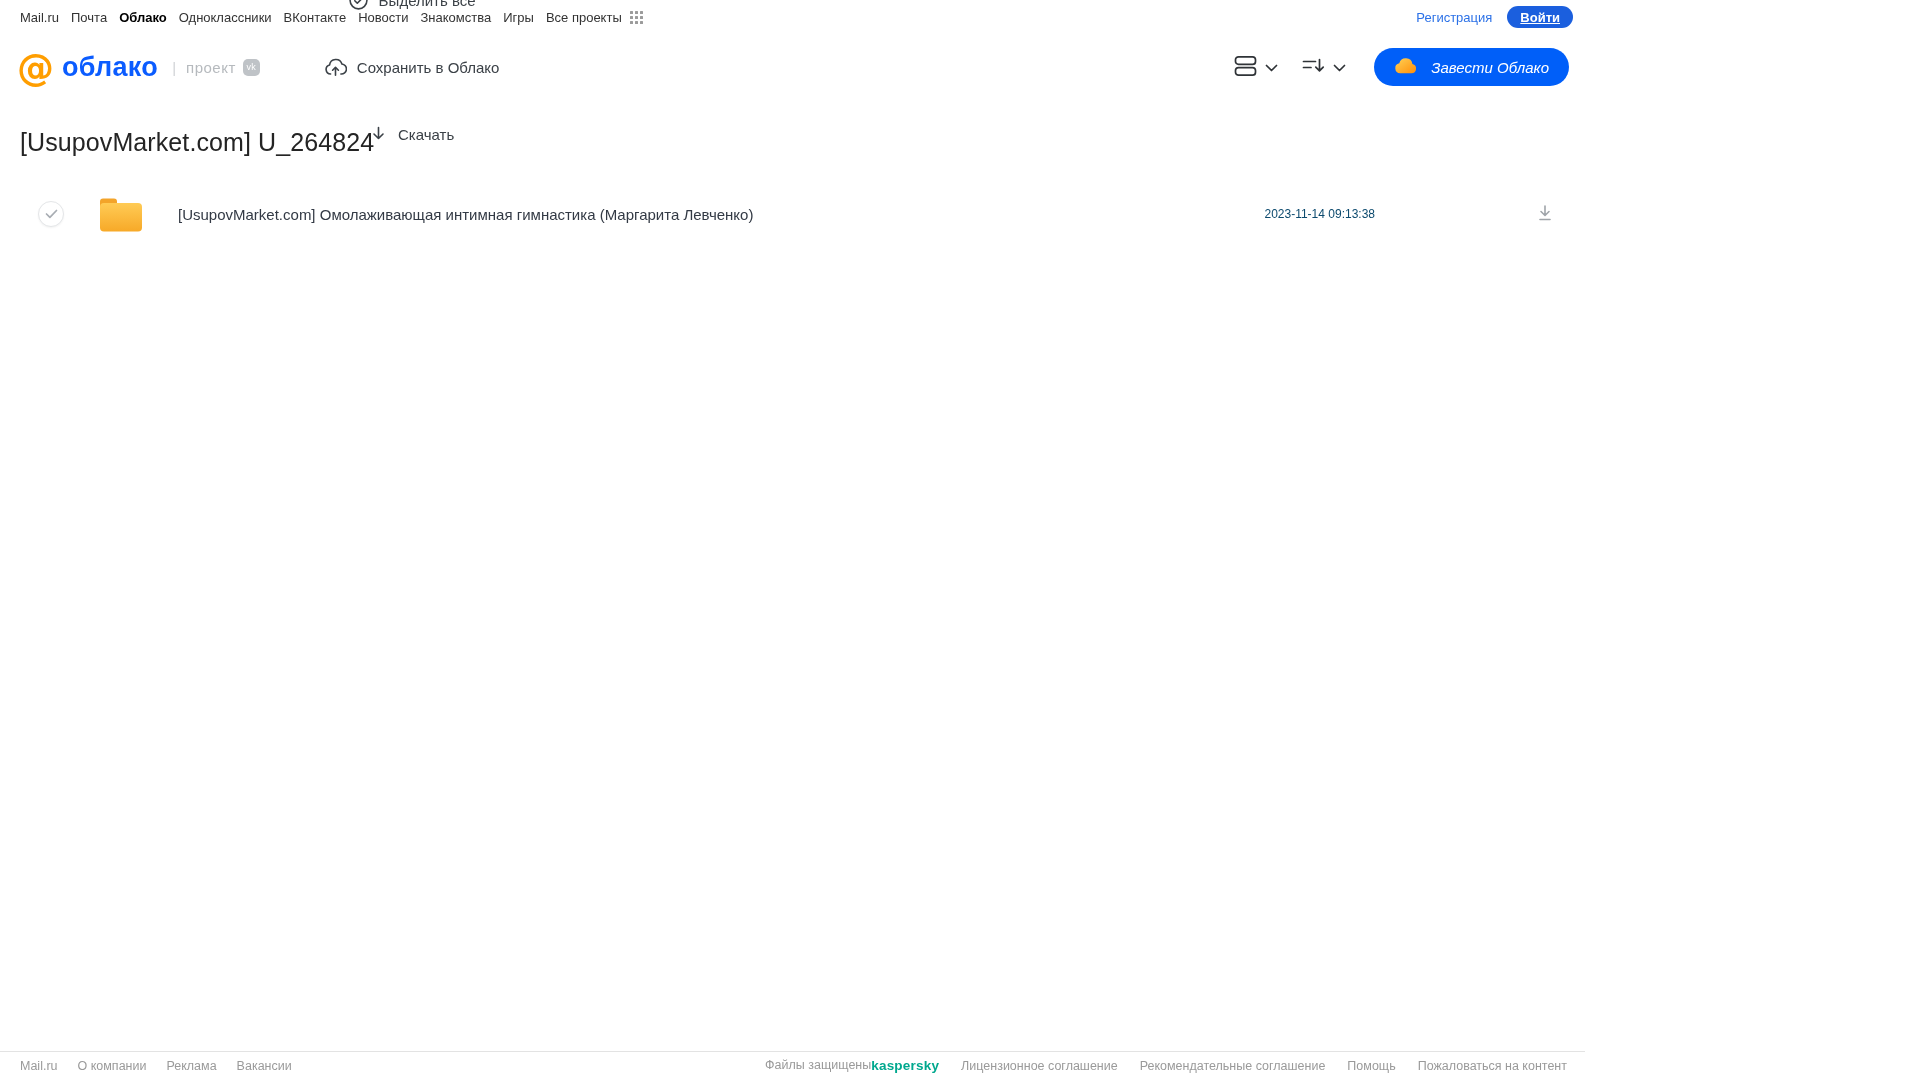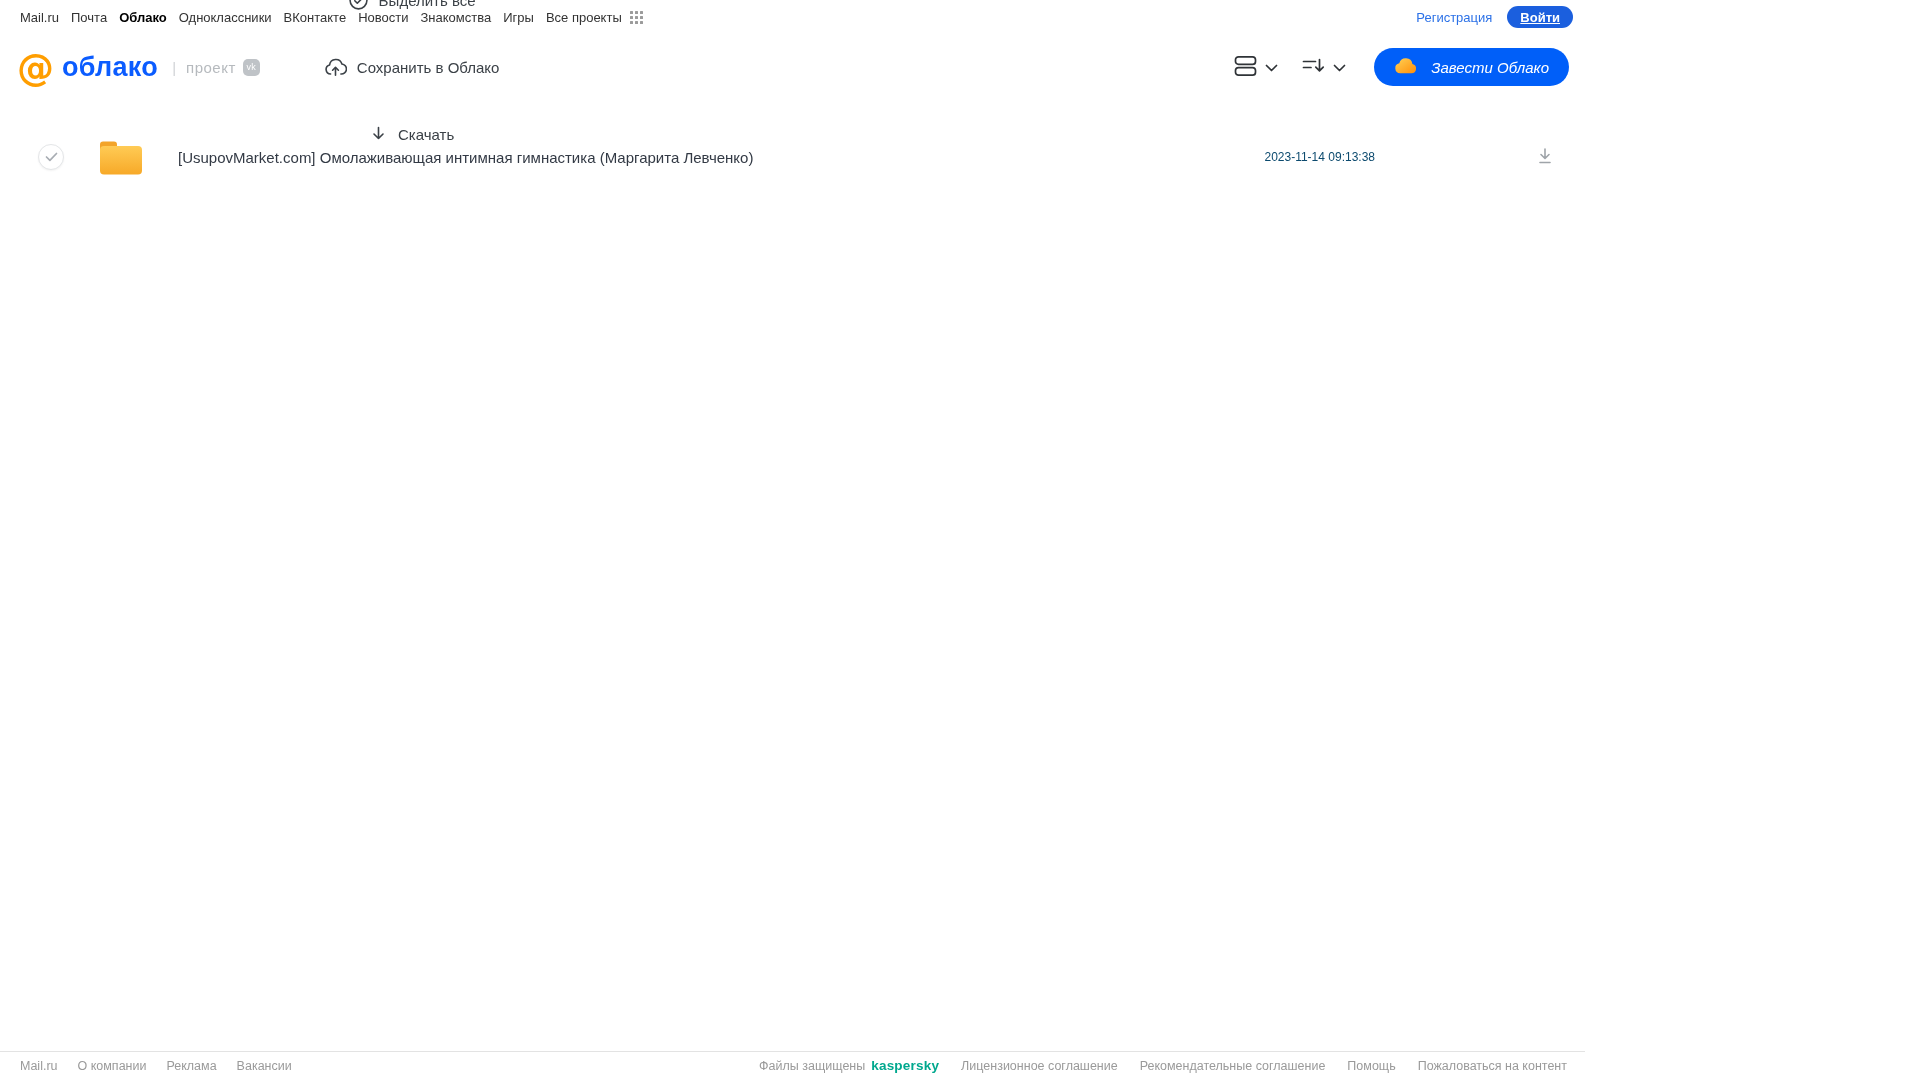--- a/index.html
+++ b/index.html
@@ -66,21 +66,21 @@
 
   
   .footer { position:absolute; left:0; right:0; bottom:0; height:28px;
             border-top:1px solid #e3e3e3; display:flex; align-items:center;
             justify-content:space-between; padding:0 18px 0 20px; background:#fff; }
   .f-left, .f-right { display:flex; align-items:center; }
   .f-left { gap:20px; }
   .f-right { gap:22px; }
   .f-link { font-size:12.5px; color:#9a9a9a; text-decoration:none; cursor:pointer;
             white-space:nowrap; }
-  .kasp-unit { display:flex; align-items:center; gap:6px; }
+  .kasp-unit { display:flex; }
   .kasp-logo { font-size:13.5px; font-weight:700; color:#00a88e; letter-spacing:0.2px;
                cursor:pointer; }
 </style>
 </head>
 <body>
 
 <div class="page">
 
   <header class="portal-bar">
     <nav class="portal-links">
@@ -189,20 +189,21 @@
             </defs>
             <path d="M6.2 16.2a5 5 0 0 1-.9-9.9A6.7 6.7 0 0 1 18.4 7.1a4.6 4.6 0 0 1-1.1 9.1z" fill="url(#cloudGrad)"></path>
           </svg>
         </span>
         <span>Завести Облако</span>
       </button>
     </div>
   </header>
 
   <main class="content">
+    <h1 class="page-title">[UsupovMarket.com] U_264824</h1>
 
     <div class="file-row">
       <span class="row-check">
         <svg width="13" height="10" viewBox="0 0 13 10" fill="none" stroke="#a8adb3" stroke-width="1.7" stroke-linecap="round" stroke-linejoin="round">
           <path d="M1.5 5l3.4 3.4L11.5 1.5"></path>
         </svg>
       </span>
       <span class="folder-wrap">
         <svg width="46" height="38" viewBox="0 0 46 38">
           <defs>

